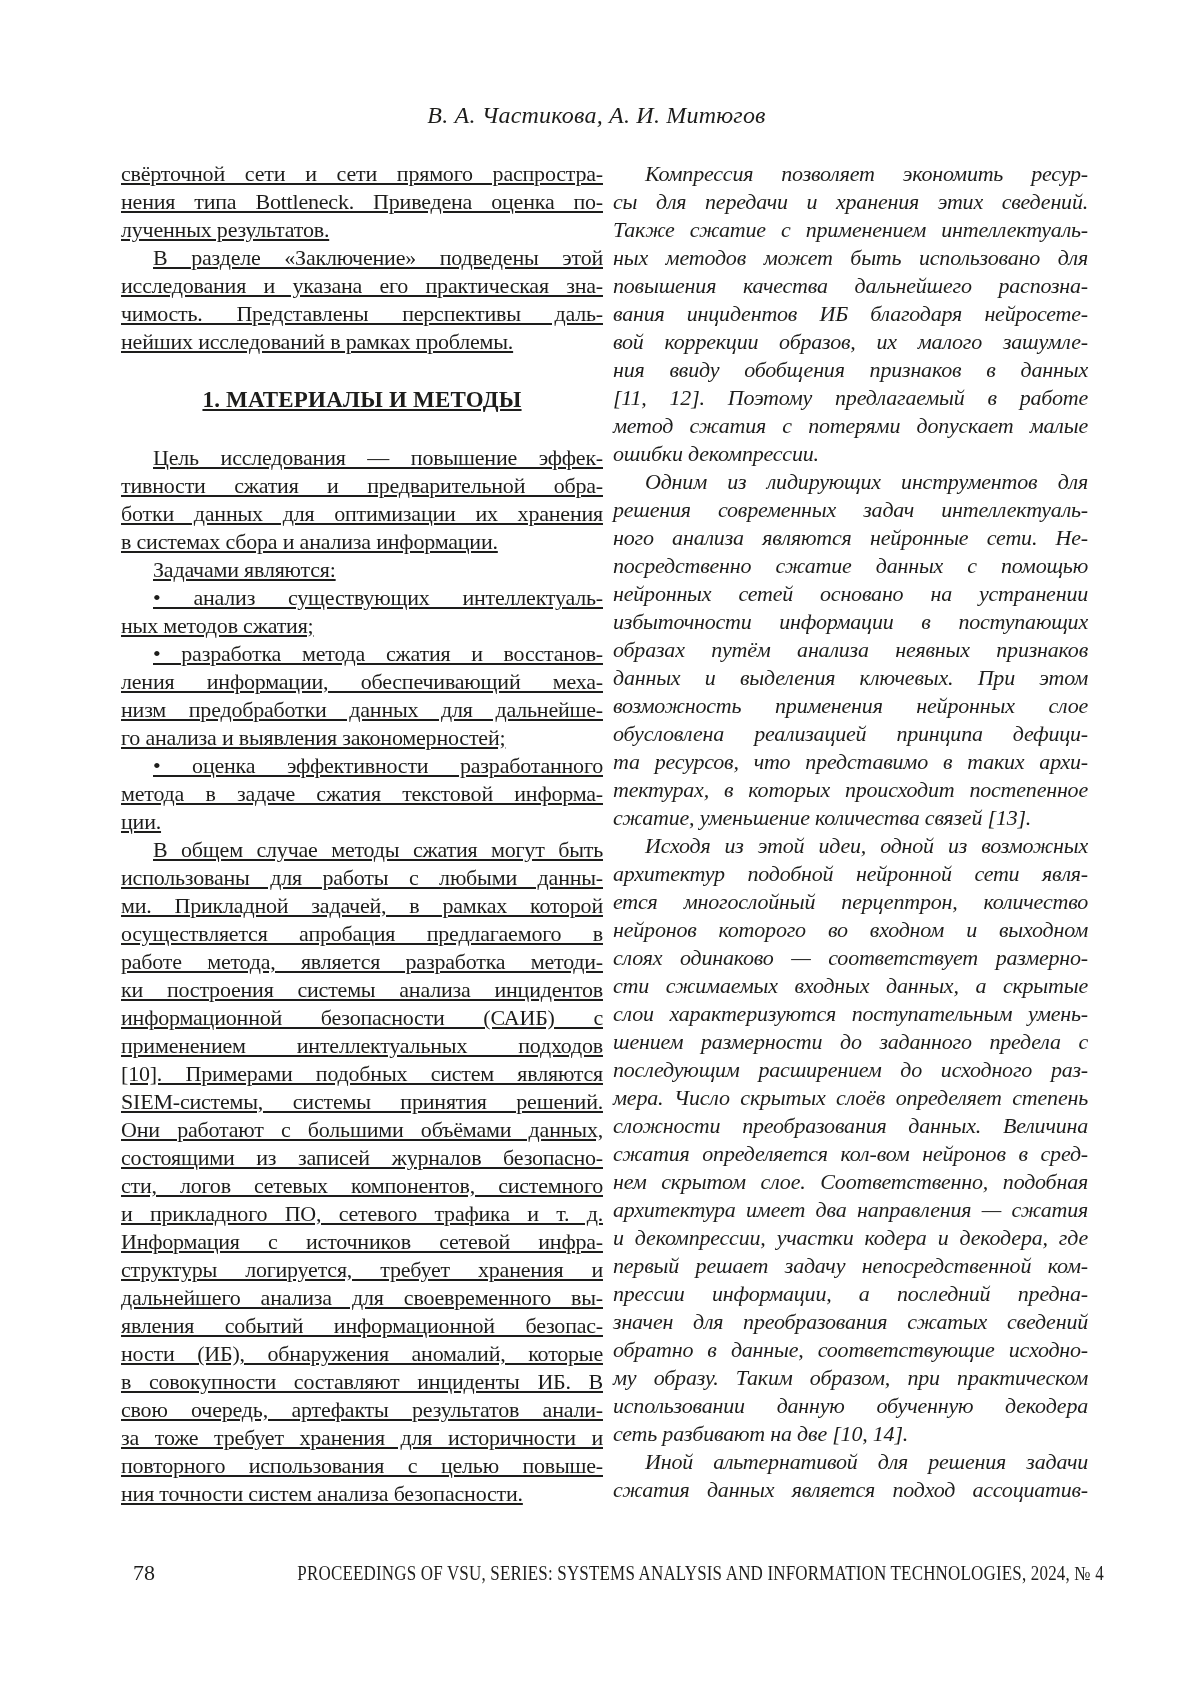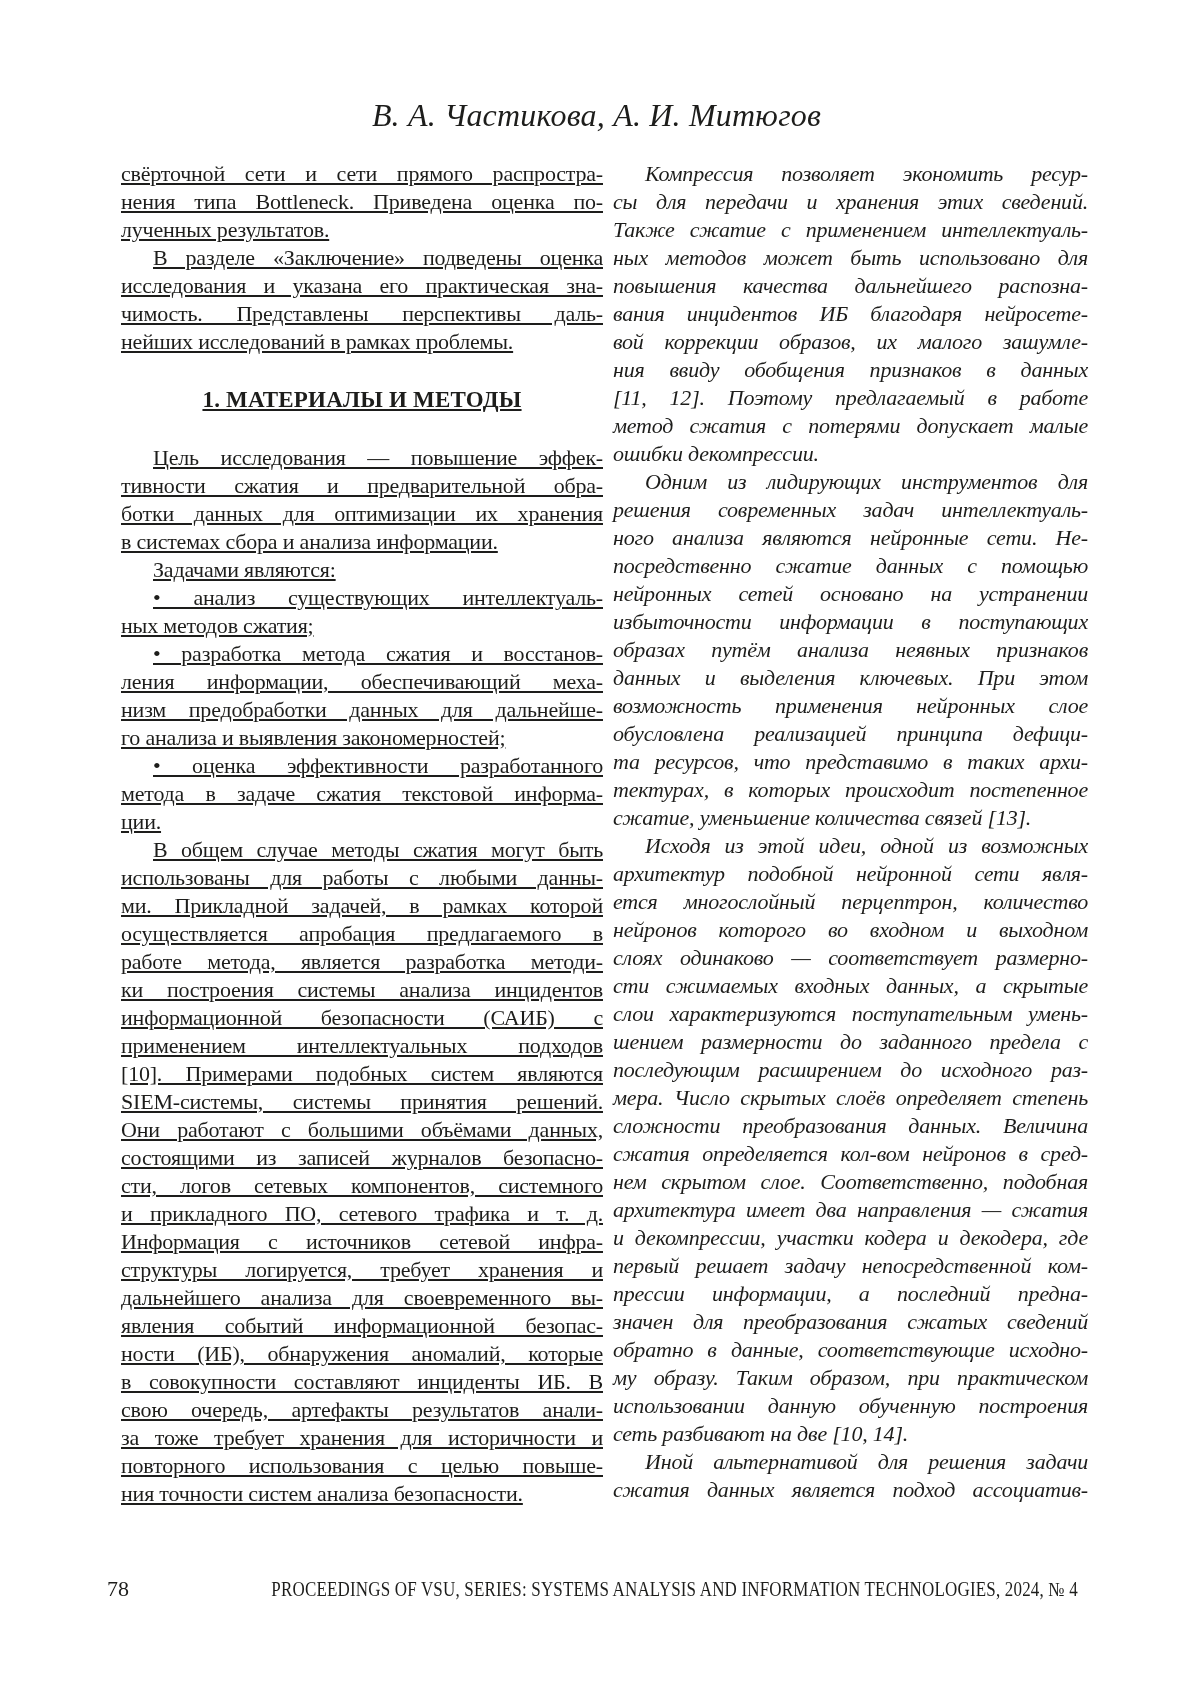--- a/index.html
+++ b/index.html
@@ -10,21 +10,21 @@
     font-family: "Liberation Serif", "DejaVu Serif", serif;
     color: #1d1d1b;
     overflow: hidden;
   }
   .page { position: absolute; inset: 0; }
   .authors {
     position: absolute;
     top: 100px; left: 105px; width: 983px;
     text-align: center;
     font-style: italic;
-    font-size: 32px;
+    font-size: 24px;
     line-height: 30px;
     letter-spacing: 0.2px;
   }
   .column {
     position: absolute;
     top: 160px;
     font-size: 22px;
     line-height: 28px;
   }
   .column.left  { left: 121px; width: 482px; text-decoration: underline; }
@@ -43,21 +43,21 @@
     font-weight: 700;
     font-size: 23px;
     text-align: left;
     text-align-last: center;
     text-indent: 0;
     margin: 30px 0 30px 0;
     letter-spacing: 0.2px;
   }
   .footer {
     position: absolute;
-    top: 1560px; left: 95px; width: 983px; height: 32px; margin-top: 16px;
+    top: 1560px; left: 121px; width: 983px; height: 32px;
   }
   .page-number {
     position: absolute;
     left: 12px; top: 0;
     font-size: 22px;
   }
   .journal-title {
     position: absolute;
     right: 0; top: 2px;
     white-space: nowrap;
@@ -71,21 +71,21 @@
 <body style="color: rgb(29, 29, 27); background: rgb(255, 255, 255);">
 
 <div class="page">
 
   <div class="authors">В. А. Частикова, А. И. Митюгов</div>
 
   <div class="column left" id="col-left">
       <div class="line">свёрточной сети и сети прямого распростра-</div>
       <div class="line">нения типа Bottleneck. Приведена оценка по-</div>
       <div class="line end">лученных результатов.</div>
-      <div class="line indent">В разделе «Заключение» подведены оценка</div>
+      <div class="line indent">В разделе «Заключение» подведены этой</div>
       <div class="line">исследования и указана его практическая зна-</div>
       <div class="line">чимость. Представлены перспективы даль-</div>
       <div class="line end">нейших исследований в рамках проблемы.</div>
       <div class="line heading">1. МАТЕРИАЛЫ И МЕТОДЫ</div>
       <div class="line indent">Цель исследования — повышение эффек-</div>
       <div class="line">тивности сжатия и предварительной обра-</div>
       <div class="line">ботки данных для оптимизации их хранения</div>
       <div class="line end">в системах сбора и анализа информации.</div>
       <div class="line indent end">Задачами являются:</div>
       <div class="line indent">• анализ существующих интеллектуаль-</div>
@@ -161,21 +161,21 @@
       <div class="line">сложности преобразования данных. Величина</div>
       <div class="line">сжатия определяется кол-вом нейронов в сред-</div>
       <div class="line">нем скрытом слое. Соответственно, подобная</div>
       <div class="line">архитектура имеет два направления — сжатия</div>
       <div class="line">и декомпрессии, участки кодера и декодера, где</div>
       <div class="line">первый решает задачу непосредственной ком-</div>
       <div class="line">прессии информации, а последний предна-</div>
       <div class="line">значен для преобразования сжатых сведений</div>
       <div class="line">обратно в данные, соответствующие исходно-</div>
       <div class="line">му образу. Таким образом, при практическом</div>
-      <div class="line">использовании данную обученную построения</div>
+      <div class="line">использовании данную обученную декодера</div>
       <div class="line end">сеть разбивают на две [10, 14].</div>
       <div class="line indent">Иной альтернативой для решения задачи</div>
       <div class="line">сжатия данных является подход ассоциатив-</div>
     </div>
 
   <div class="footer">
     <span class="page-number">78</span>
     <span class="journal-title">PROCEEDINGS OF VSU, SERIES: SYSTEMS ANALYSIS AND INFORMATION TECHNOLOGIES, 2024, № 4</span>
   </div>
 

